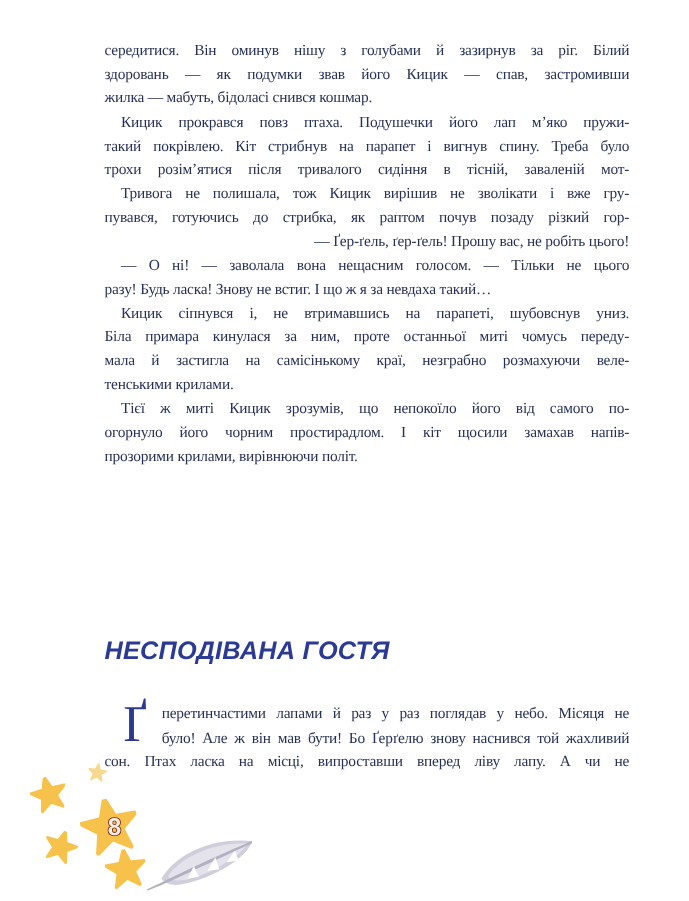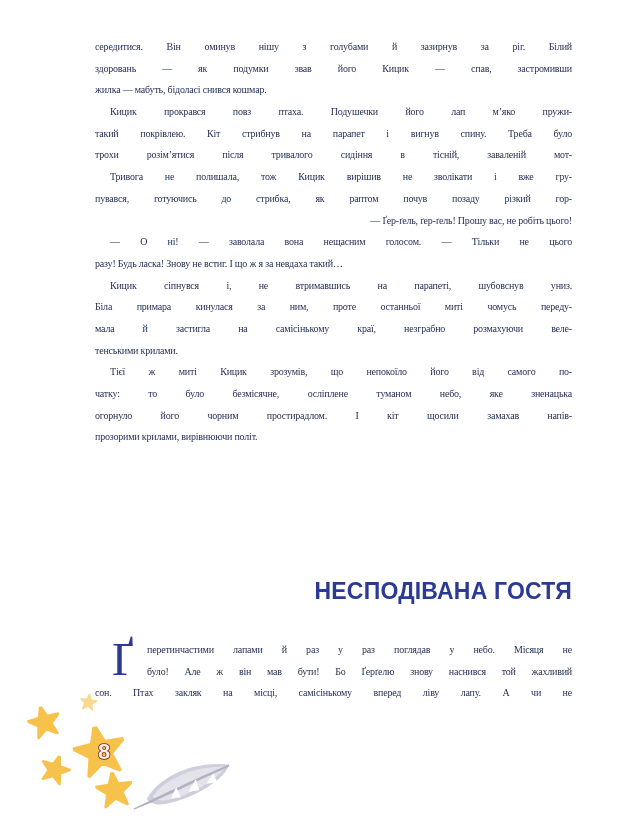--- a/index.html
+++ b/index.html
@@ -15,42 +15,43 @@
     position: absolute;
     left: 95px;
     top: 36px;
     width: 477px;
     color: var(--body-text, #273157);
   }
   .para { margin: 0; }
   .line {
     height: 21.7px;
     line-height: 21.7px;
-    font-size: 10px;
+    font-size: 14px;
     letter-spacing: -0.2px;
     white-space: normal;
     overflow: visible;
     text-align: left;
   }
   .line.just {
     text-align: justify;
     text-align-last: justify;
   }
   .line.ind { padding-left: 15px; text-align: right; }
   .chapter-title {
     position: absolute;
     left: 95px;
     top: 578px;
     width: 477px;
-    text-align: right;
+    text-align: left;
     font-family: "Liberation Sans", sans-serif;
     font-weight: bold;
     font-size: 23px;
     letter-spacing: 0.2px;
     color: var(--title-color, #2b3a93);
+    font-style: italic;
   }
   .chapter-block {
     position: absolute;
     left: 95px;
     top: 639px;
     width: 477px;
     color: var(--body-text, #273157);
   }
   .drop-cap {
     float: left;
@@ -107,34 +108,33 @@
         <div class="line">разу! Будь ласка! Знову не встиг. І що ж я за невдаха такий…</div>
       </div>
       <div class="para">
         <div class="line just ind">Кицик сіпнувся і, не втримавшись на парапеті, шубовснув униз.</div>
         <div class="line just">Біла примара кинулася за ним, проте останньої миті чомусь переду-</div>
         <div class="line just">мала й застигла на самісінькому краї, незграбно розмахуючи веле-</div>
         <div class="line">тенськими крилами.</div>
       </div>
       <div class="para">
         <div class="line just ind">Тієї ж миті Кицик зрозумів, що непокоїло його від самого по-</div>
-        <div class="line just">чатку: то було безмісячне, осліплене туманом небо, яке зненацька</div>
         <div class="line just">огорнуло його чорним простирадлом. І кіт щосили замахав напів-</div>
         <div class="line">прозорими крилами, вирівнюючи політ.</div>
       </div>
     </div>
 
   <div class="chapter-title">НЕСПОДІВАНА ГОСТЯ</div>
 
   <div class="chapter-block">
     <div class="drop-cap">Ґ</div>
     <div id="chapter-lines">
         <div class="line just">перетинчастими лапами й раз у раз поглядав у небо. Місяця не</div>
         <div class="line just">було! Але ж він мав бути! Бо Ґерґелю знову наснився той жахливий</div>
-        <div class="line just">сон. Птах закляк на місці, самісінькому вперед ліву лапу. А чи не</div>
+        <div class="line just">сон. Птах ласка на місці, випроставши вперед ліву лапу. А чи не</div>
       </div>
   </div>
 
   <svg class="star" style="left:80px;top:694px;transform:rotate(8deg)" width="17" height="17" viewBox="0 0 100 100">
     <polygon class="st-pale" points="50,0 62.3,33 97.6,34.5 70,56.5 79.4,90.5 50,71 20.6,90.5 30,56.5 2.4,34.5 37.7,33" stroke-width="8" stroke-linejoin="round" fill="#f6d98f" stroke="#f6d98f"></polygon>
   </svg>
   <svg class="star" style="left:28px;top:706px;transform:rotate(-15deg)" width="33" height="33" viewBox="0 0 100 100">
     <polygon class="st-gold" points="50,0 62.3,33 97.6,34.5 70,56.5 79.4,90.5 50,71 20.6,90.5 30,56.5 2.4,34.5 37.7,33" stroke-width="8" stroke-linejoin="round" fill="#f6c24b" stroke="#f6c24b"></polygon>
   </svg>
   <svg class="star" style="left:74px;top:726px;transform:rotate(-12deg)" width="52" height="52" viewBox="0 0 100 100">

